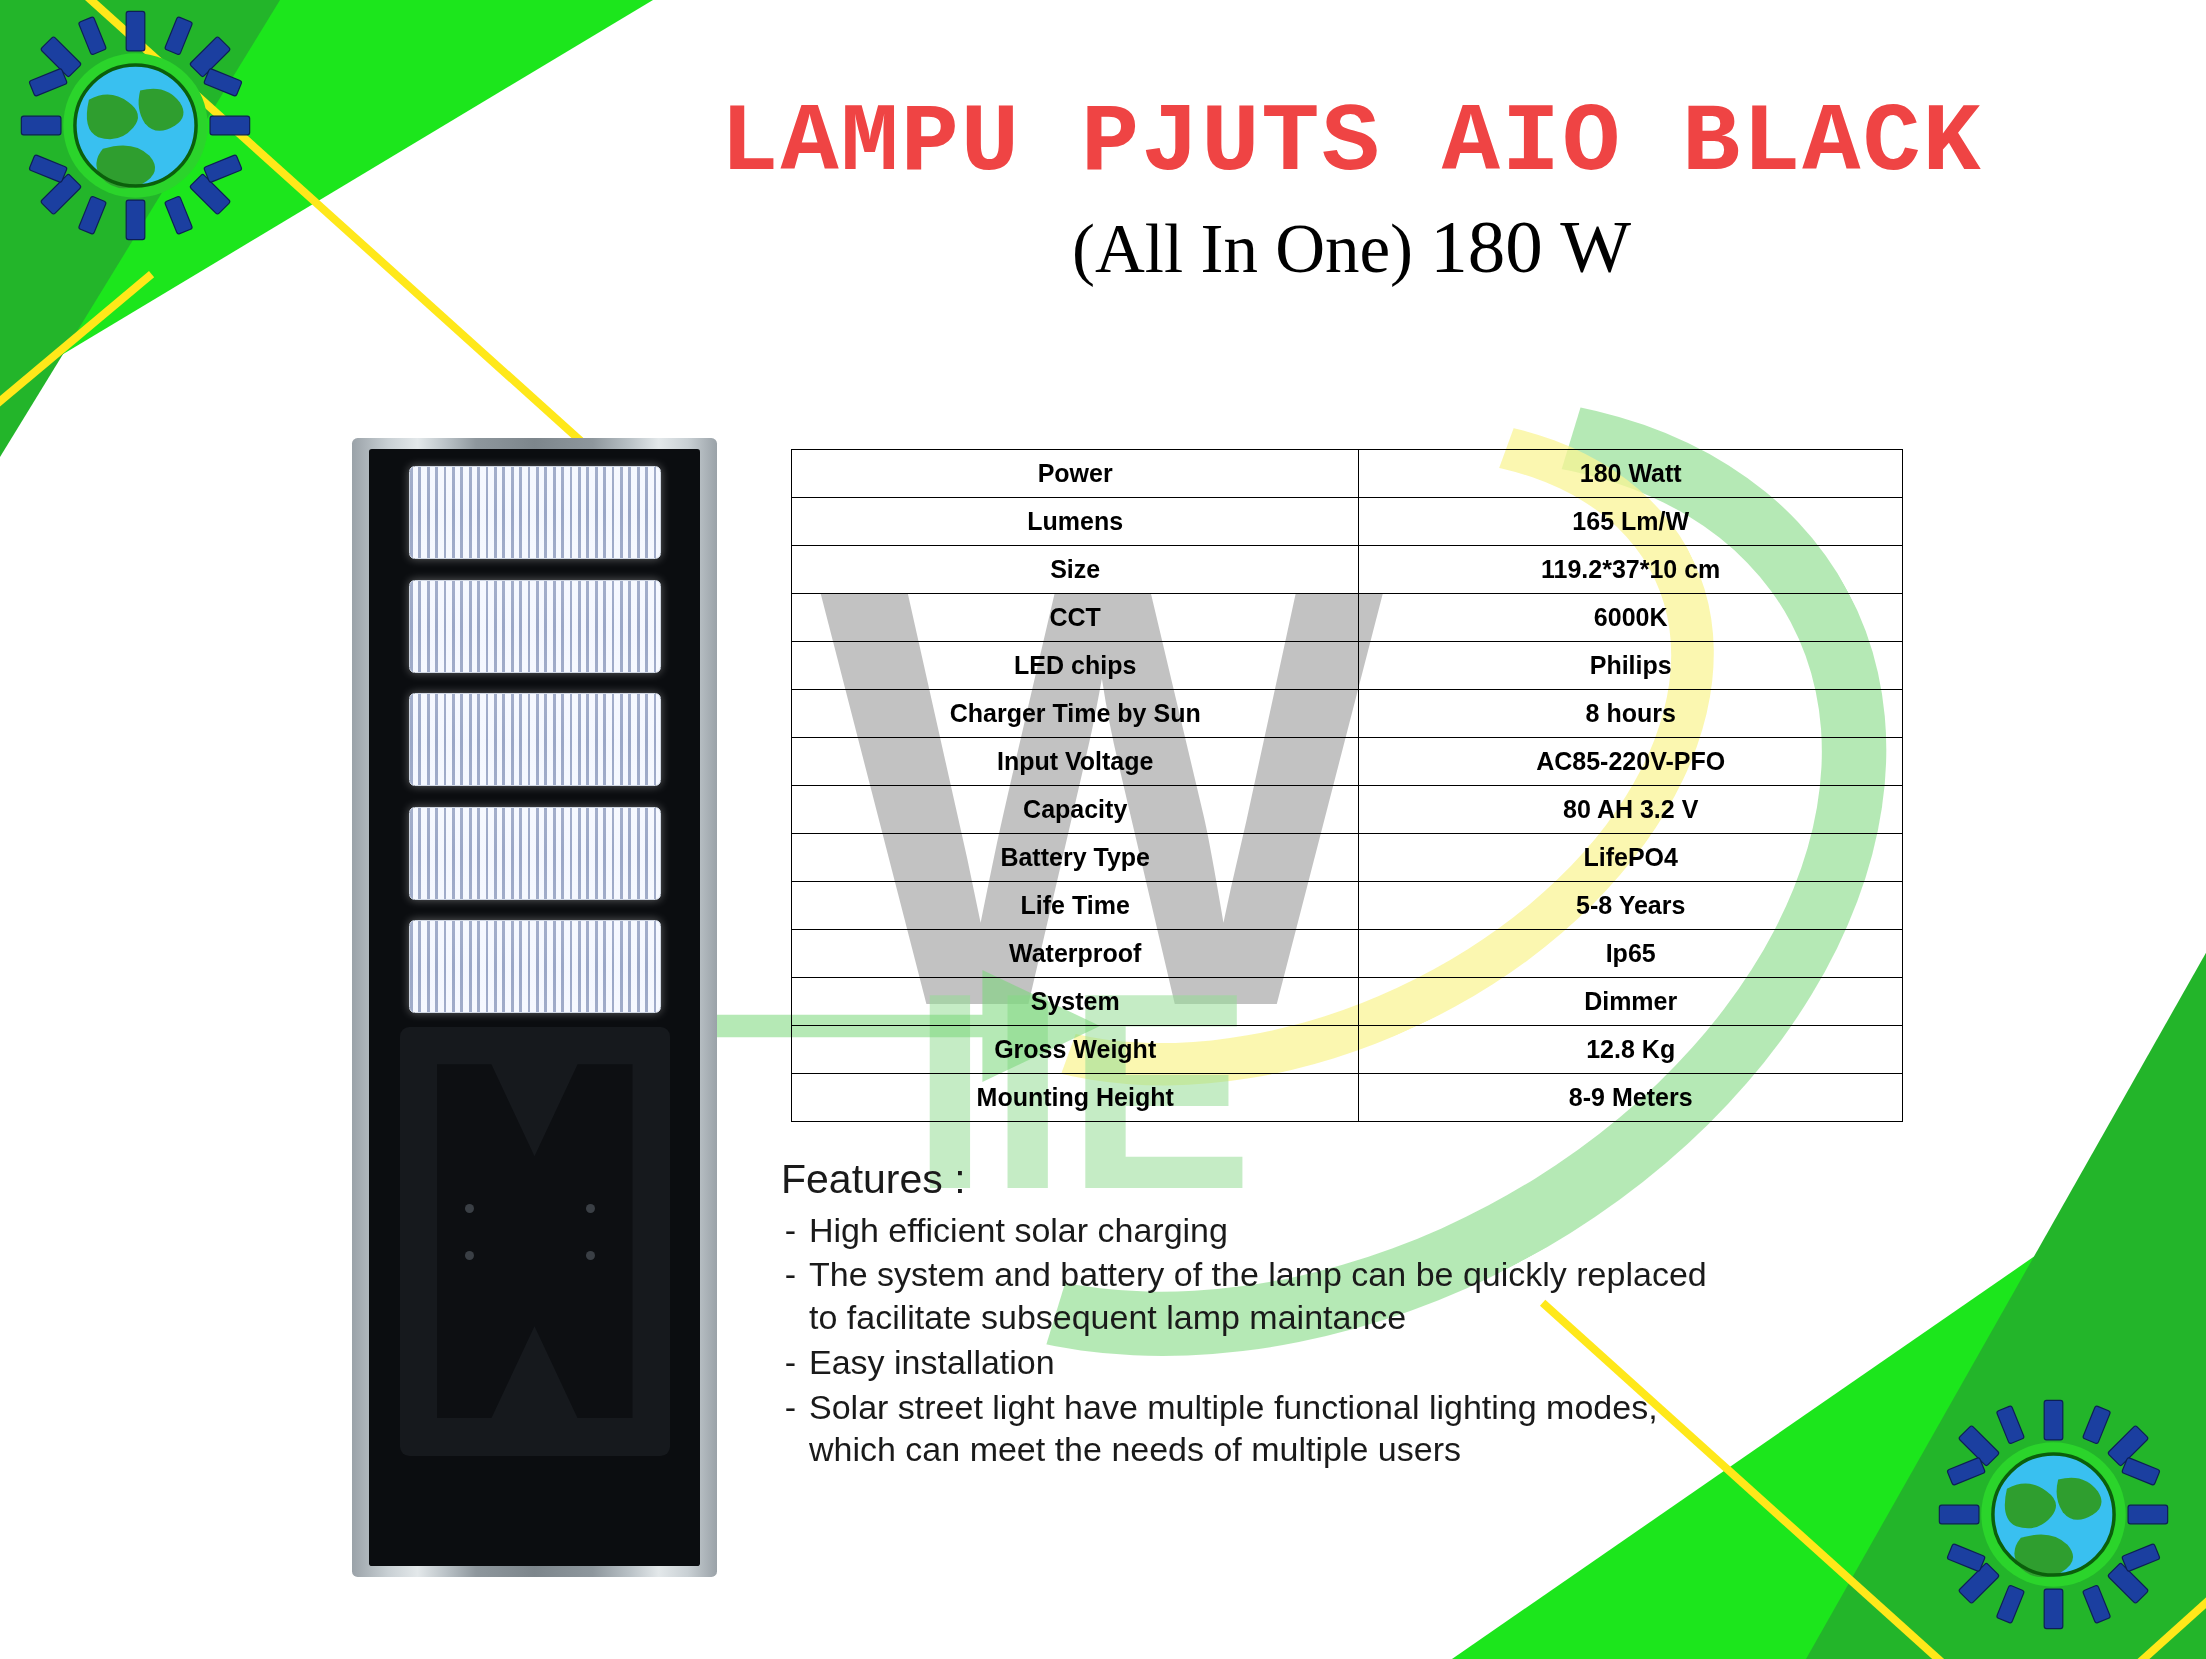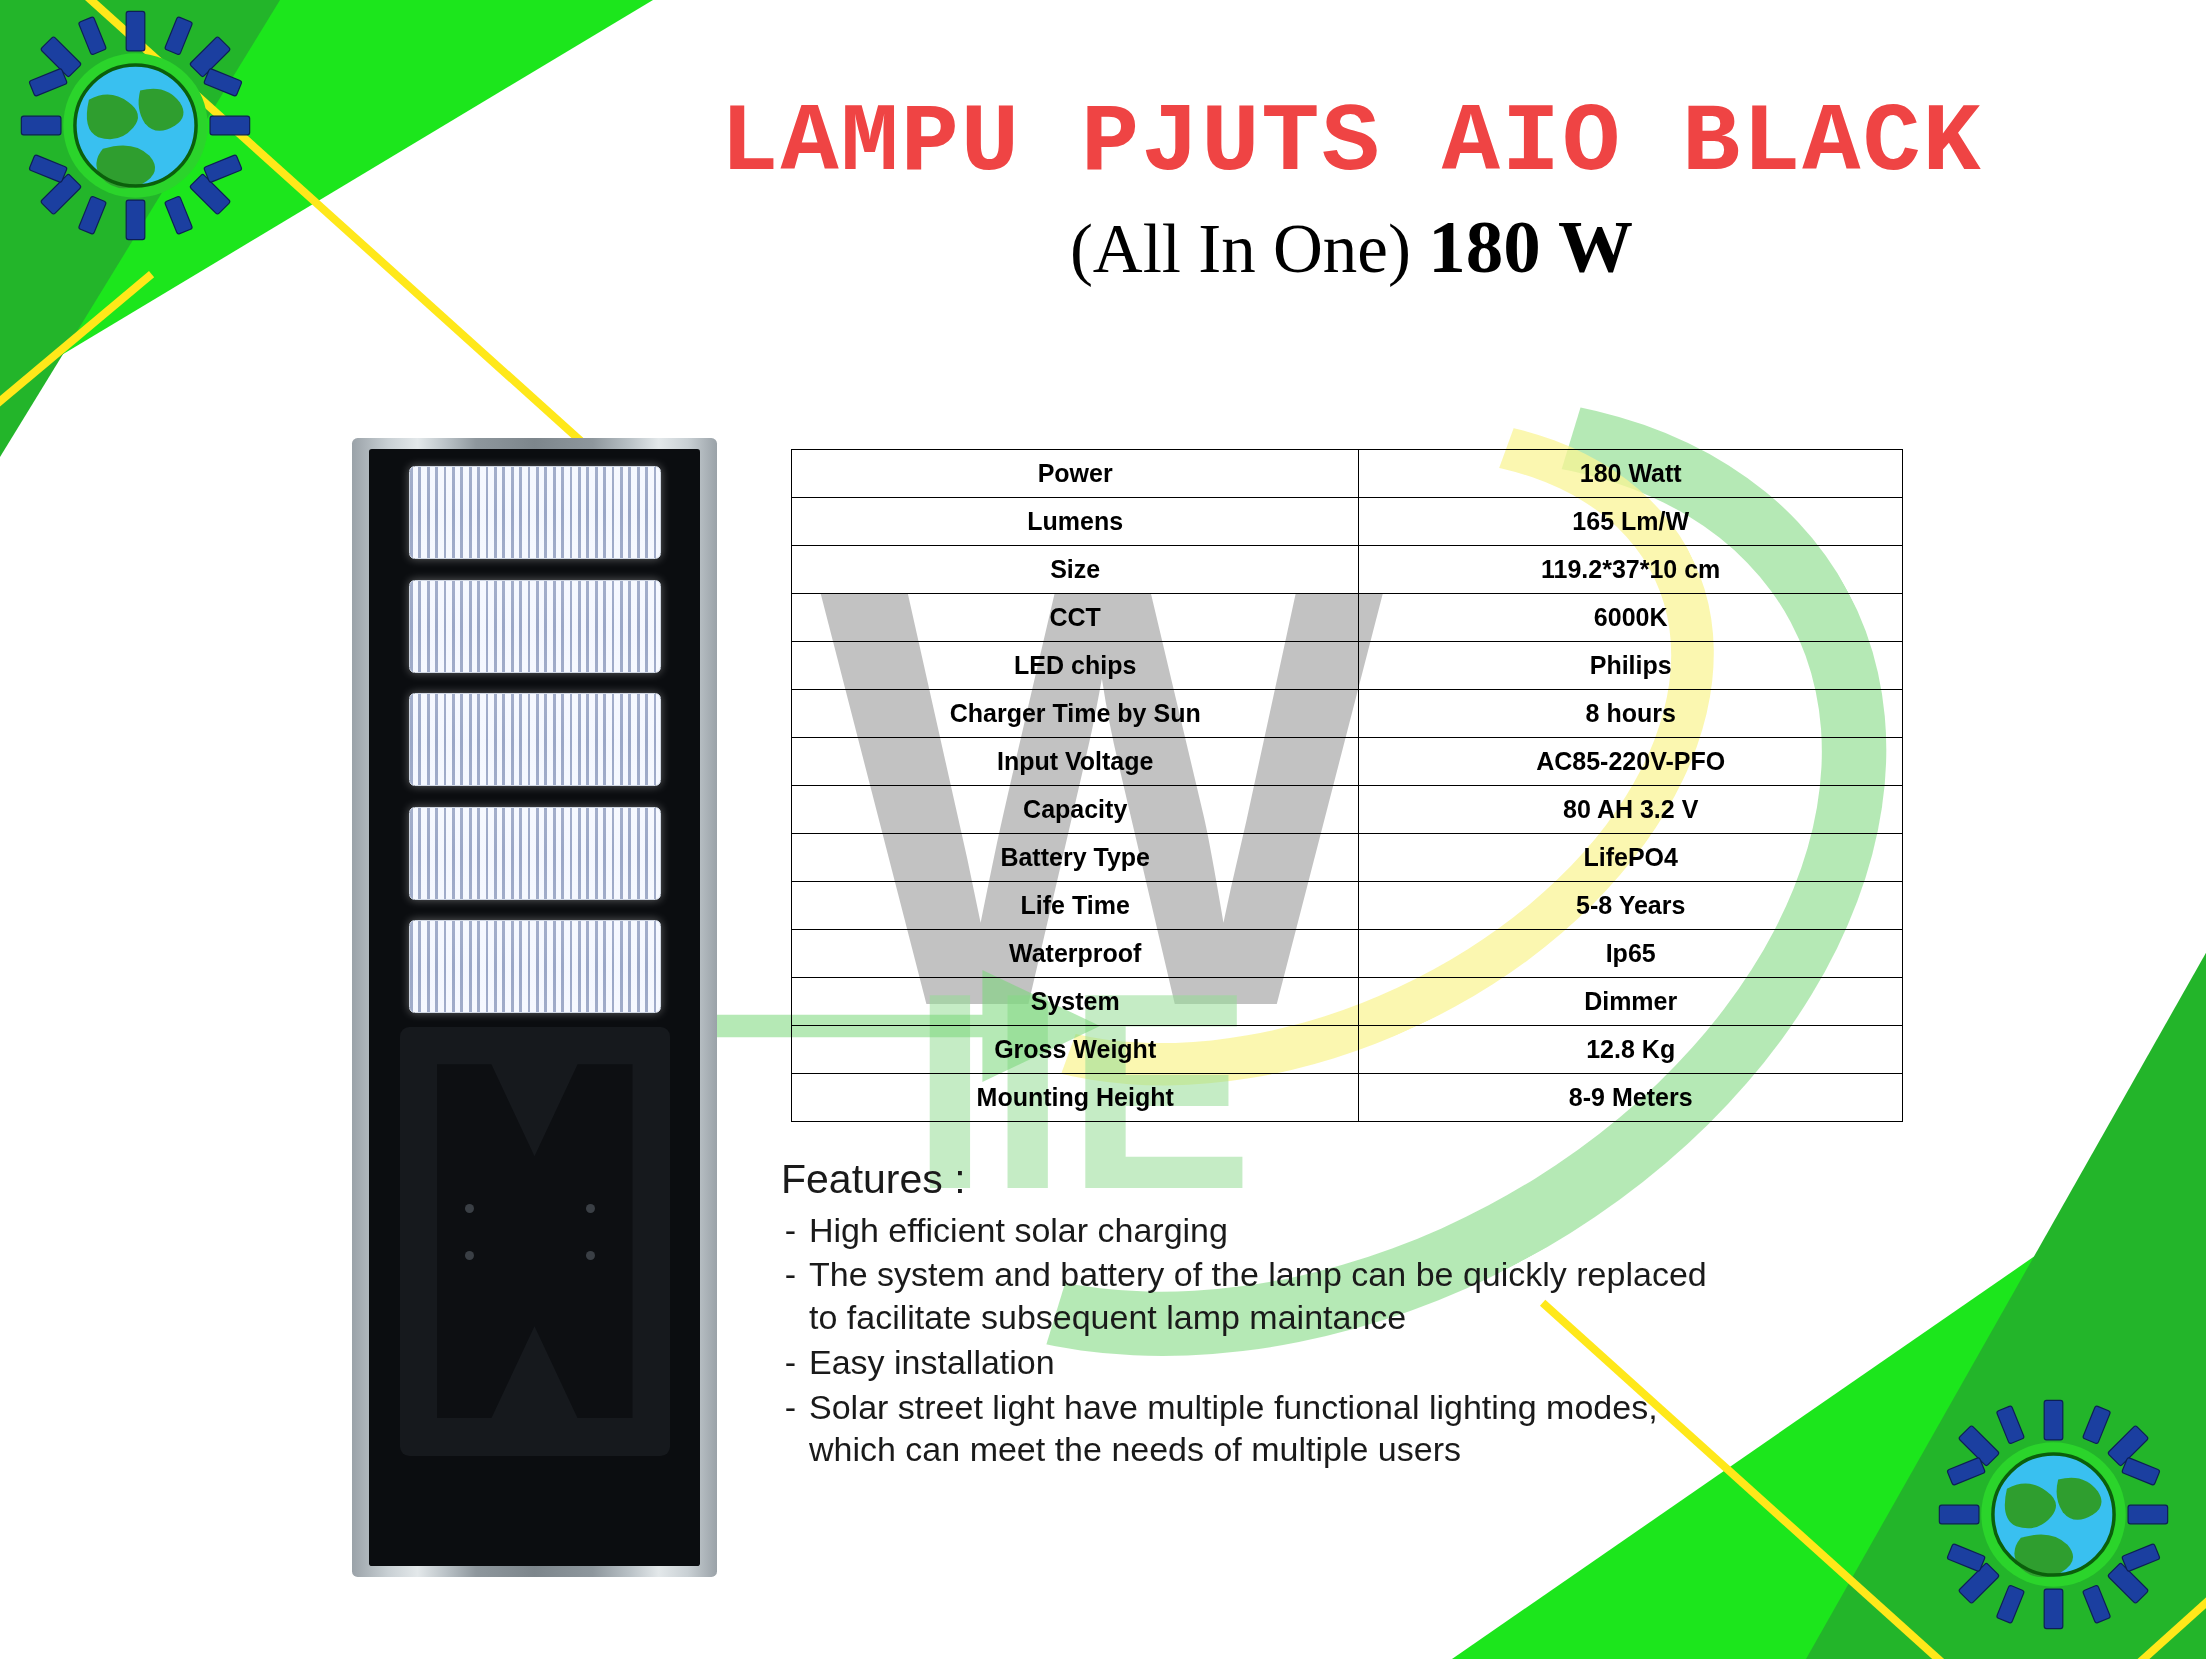--- a/index.html
+++ b/index.html
@@ -176,21 +176,21 @@
     white-space: nowrap;
   }
   .title-sub {
     font-family: "Liberation Serif", serif;
     font-size: 69px;
     color: #000;
     margin-top: 9.3px;
     white-space: nowrap;
   }
   .title-sub .watt {
-    font-weight: bold;
+    font-weight: normal;
     font-size: 75px;
   }
 
   
   .product {
     position: absolute;
     left: 352px; top: 438px;
     width: 365px; height: 1139px;
     background: linear-gradient(to right, #9aa2a8 0%, #c9d0d4 10%, #e3e8ea 18%, #b9c1c6 26%, #8e979d 34%, #7d868c 50%, #8e979d 66%, #b9c1c6 76%, #e3e8ea 84%, #c9d0d4 92%, #9aa2a8 100%);
     border-radius: 5.6px;

